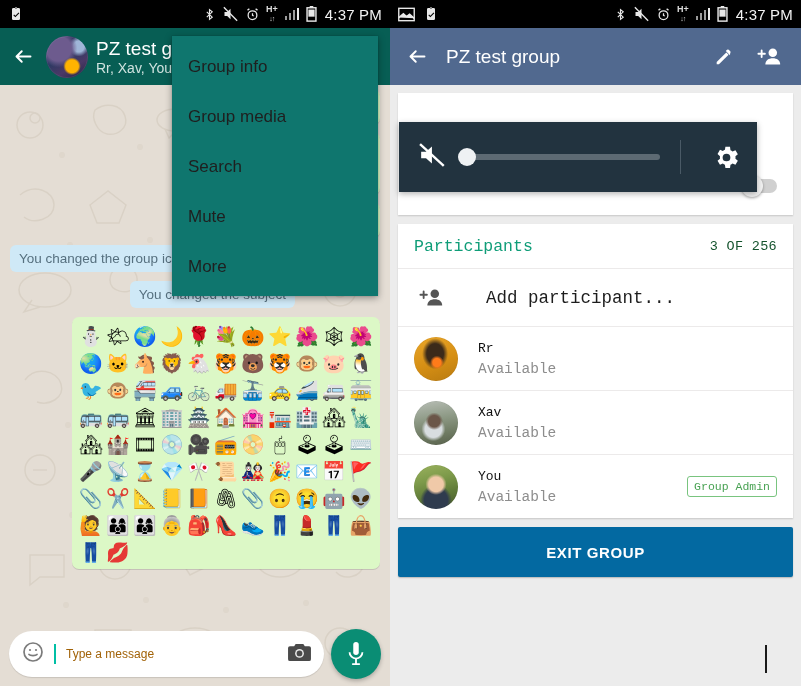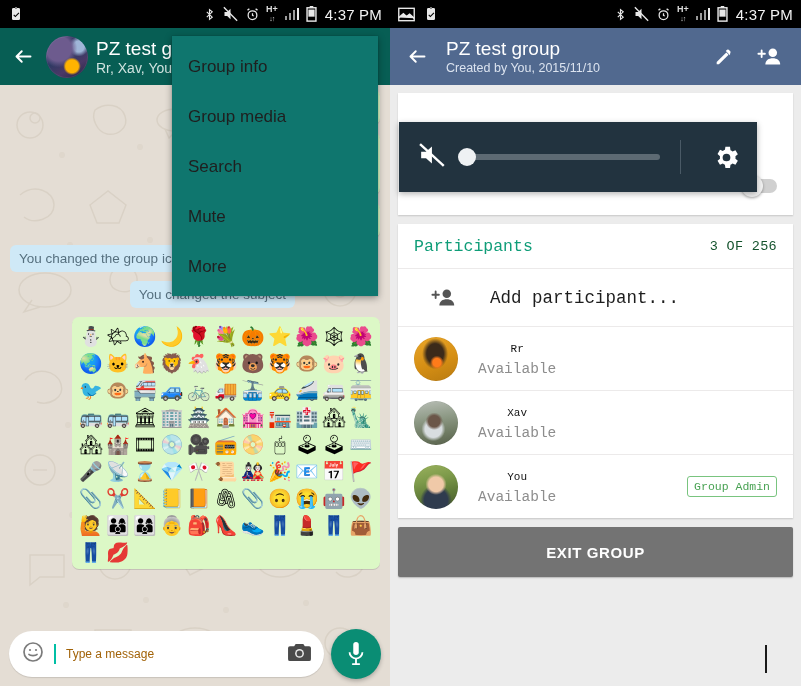--- a/index.html
+++ b/index.html
@@ -140,30 +140,30 @@
       radial-gradient(circle at 46% 46%, #6b5648 0 17%, rgba(107,86,72,0) 26%),
       radial-gradient(circle at 44% 64%, #d8dde0 0 22%, rgba(216,221,224,0) 32%),
       linear-gradient(170deg,#b9bfb7 0%, #8e9a86 40%, #6f7b63 72%, #57604b 100%);
   }
   .ava-you {
     background:
       radial-gradient(circle at 50% 44%, #f0c9a8 0 22%, rgba(240,201,168,0) 32%),
       radial-gradient(circle at 50% 80%, #2f3b4e 0 28%, rgba(47,59,78,0) 38%),
       linear-gradient(165deg,#9bb25e 0%, #7d9a4a 35%, #5f7a38 65%, #46562c 100%);
   }
-  .pname { font-size:11px; color:#111; line-height:22px;text-align:center; }
+  .pname { font-size:13px; color:#111; line-height:22px; }
   .pstatus { font-size:14.5px; color:#8d8d8d; line-height:19px; }
   .admin-badge { margin-left:auto; border:1px solid #79c47f; color:#49a253;
                  font-size:11.5px; padding: 3px 6px; border-radius:3px; white-space:nowrap; }
 
-  .add-row { height: 57px; display:flex; align-items:center; padding: 0 24px; gap: 24px; }
+  .add-row { height: 57px; display:flex; align-items:center; padding: 0 12px; gap: 32px; }
   .add-row .icoslot { width:44px; display:flex; align-items:center; justify-content:center; flex:none; }
   .add-text { font-size:17.5px; color:#1d1d1d; }
 
-  .exit-btn { height: 50px; background:#737373; border-radius:2px;
+  .exit-btn { height: 50px; background:#0369a1; border-radius:2px;
               display:flex; align-items:center; justify-content:center;
               color:#fff; font-size:15px; font-weight:bold; letter-spacing:.6px;
               box-shadow:0 1px 1.5px rgba(0,0,0,.22); margin-top: 2px; }
 
   
   .vol-overlay {
     position:absolute; left:399px; top:122px; width: 358px; height: 70px;
     background:#22333f; z-index: 40;
     display:flex; align-items:center; padding: 0 0 0 20px; gap: 14px;
     box-shadow: 0 2px 6px rgba(0,0,0,.3);
@@ -547,21 +547,20 @@
     </div>
 
     <div class="info-header">
       <span class="ih-act">
         <svg width="25" height="21" viewBox="0 0 24 24" fill="none" stroke="#fff" stroke-width="2.2" stroke-linecap="round" stroke-linejoin="round">
             <path d="M20 12H4M10 6l-6 6 6 6"></path>
           </svg>
       </span>
       <div class="ih-titles">
         <div class="ih-title">PZ test group</div>
-        <div class="ih-sub">Created by You, 2015/11/10</div>
       </div>
       <span class="ih-act">
         <svg width="22" height="22" viewBox="0 0 24 24" fill="#fff">
             <path d="M4 17.5V20h2.5L17 9.5 14.5 7z"></path>
             <path d="M18.8 7.7a1.3 1.3 0 0 0 0-1.9l-1.6-1.6a1.3 1.3 0 0 0-1.9 0L14 5.5 18.5 10z"></path>
           </svg>
       </span>
       <span class="ih-act">
         <svg width="26" height="22" viewBox="0 0 28 22" fill="#fff">
             <circle cx="17" cy="6.5" r="4.6"></circle>

